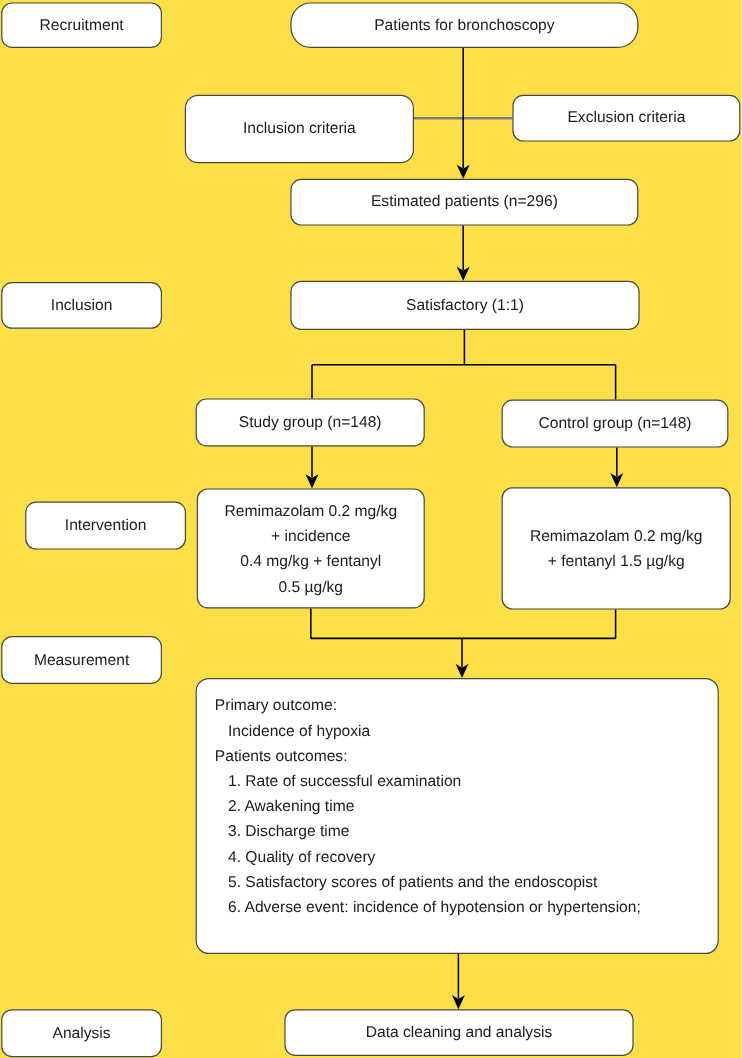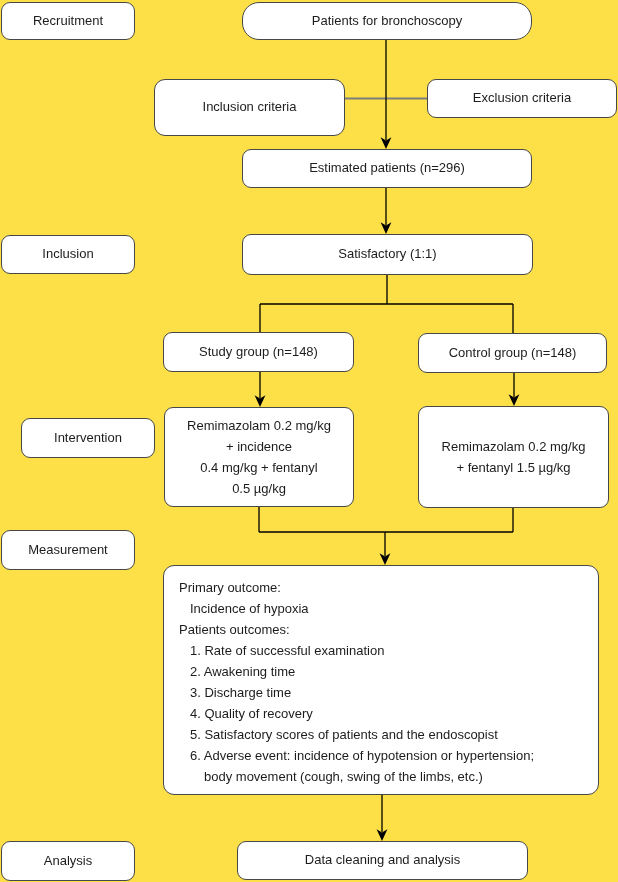--- a/index.html
+++ b/index.html
@@ -114,18 +114,17 @@
   <div class="box outcomes" style="left:163px; top:565px; width:436px; height:230px;">
     <div>Primary outcome:</div>
     <div class="ind1">Incidence of hypoxia</div>
     <div>Patients outcomes:</div>
     <div class="ind1">1. Rate of successful examination</div>
     <div class="ind1">2. Awakening time</div>
     <div class="ind1">3. Discharge time</div>
     <div class="ind1">4. Quality of recovery</div>
     <div class="ind1">5. Satisfactory scores of patients and the endoscopist</div>
     <div class="ind1">6. Adverse event: incidence of hypotension or hypertension;</div>
-    <div class="ind2">body movement (cough, swing of the limbs, etc.)</div>
   </div>
 
   <div class="box" style="left:237px; top:841px; width:291px; height:39px;">Data cleaning and analysis</div>
 
 </div>
 
 </body></html>

